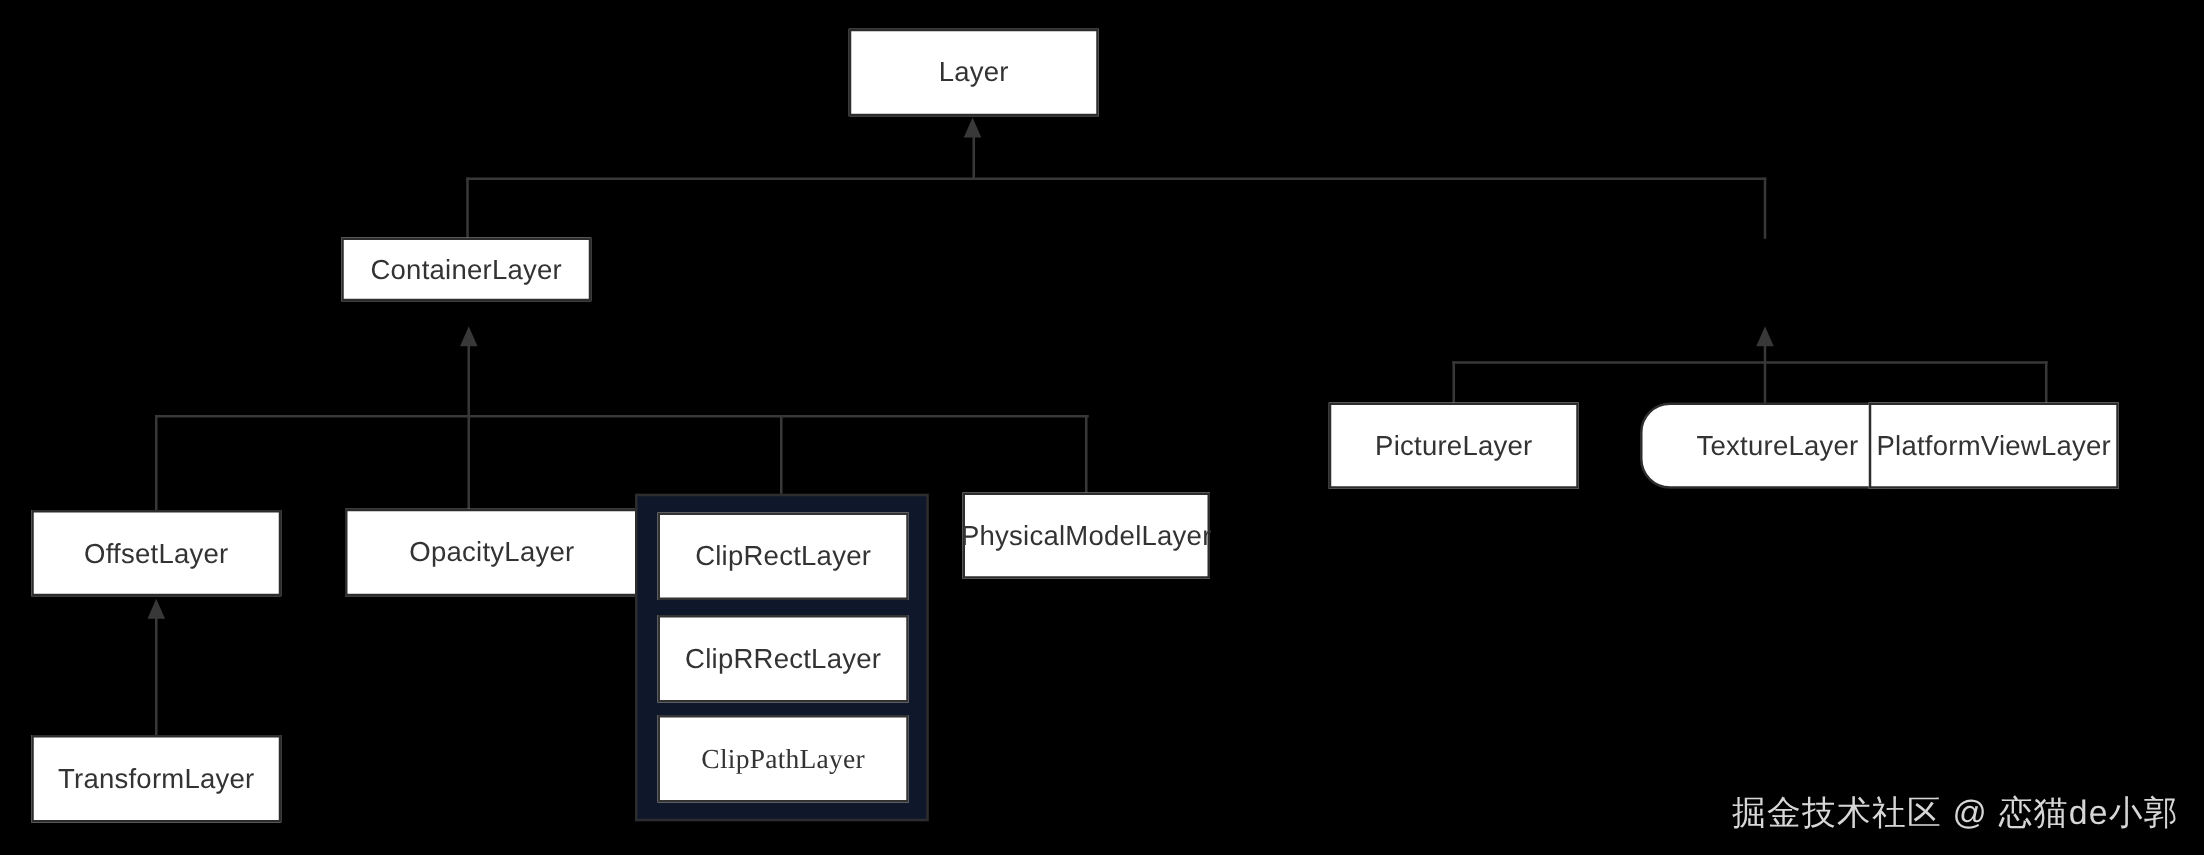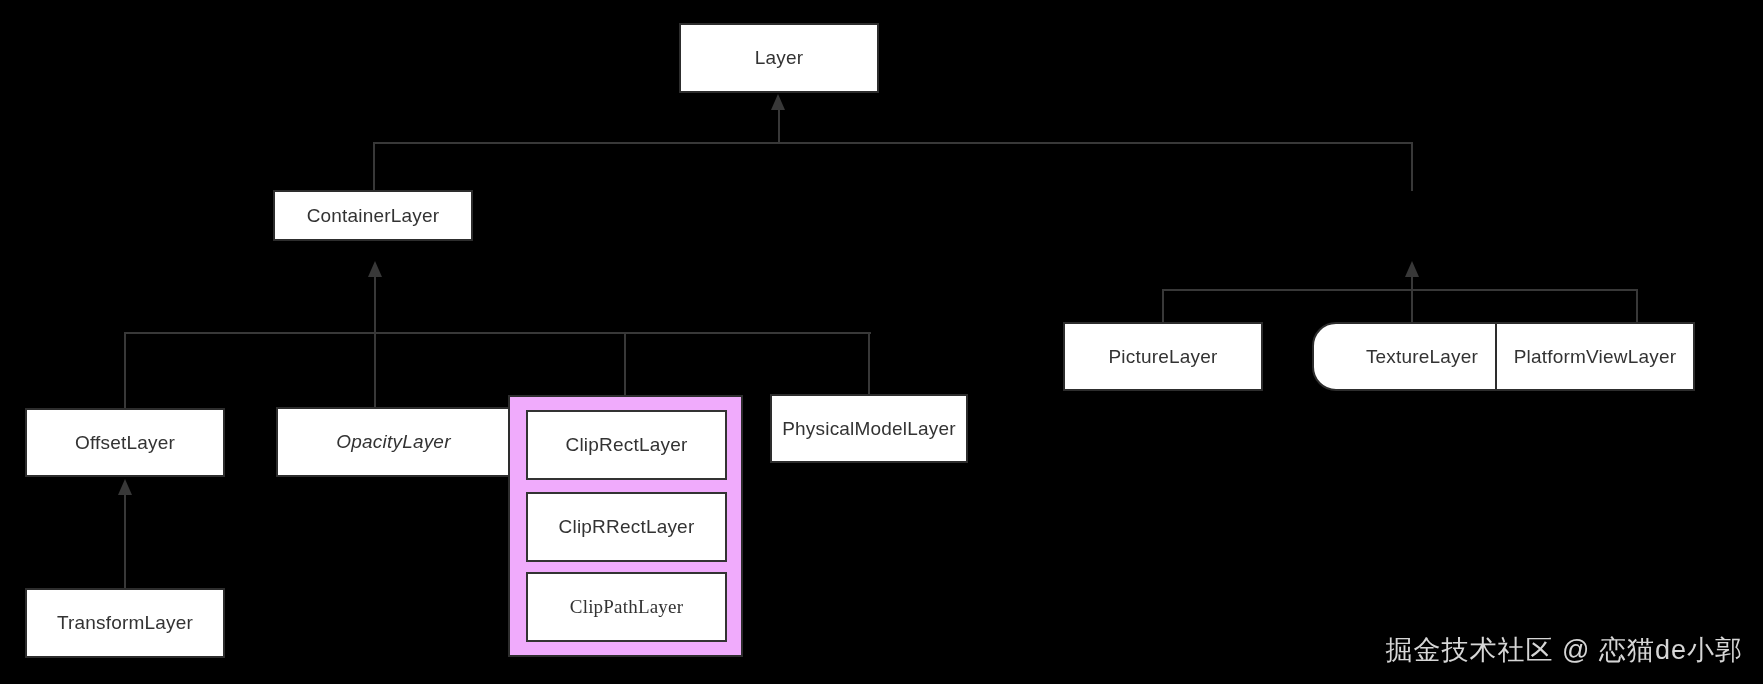--- a/index.html
+++ b/index.html
@@ -17,27 +17,27 @@
   }
   .node {
     position: absolute;
     background: #ffffff;
     border: 2px solid #2d2d2d;
     box-sizing: border-box;
     display: flex;
     align-items: center;
     justify-content: center;
     color: #333333;
-    font-size: 19px;
+    font-size: 22px;
     letter-spacing: 0.2px;
     white-space: nowrap;
   }
   .group {
     position: absolute;
-    background: #f0abfc;
+    background: #0f172a;
     border: 2px solid #2d2d2d;
     box-sizing: border-box;
   }
   .group .node {
     border: 2px solid #333333;
   }
   .hline, .vline {
     position: absolute;
     background: #383838;
   }
@@ -90,21 +90,21 @@
   <div class="vline" style="left:1411px; top:289px; height:34px;"></div>
   <div class="vline" style="left:1636px; top:289px; height:34px;"></div>
 
   <div class="node" style="left:679px; top:23px; width:200px; height:70px;">Layer</div>
 
   <div class="node" style="left:273px; top:190px; width:200px; height:51px;">ContainerLayer</div>
 
 
   <div class="node" style="left:25px; top:408px; width:200px; height:69px;">OffsetLayer</div>
 
-  <div class="node" style="left:276px; top:407px; width:235px; height:70px;font-style:italic;">OpacityLayer</div>
+  <div class="node" style="left:276px; top:407px; width:235px; height:70px;">OpacityLayer</div>
 
   <div class="group" style="left:508px; top:395px; width:235px; height:262px;">
     <div class="node" style="left:16px; top:13px; width:201px; height:70px;">ClipRectLayer</div>
     <div class="node" style="left:16px; top:95px; width:201px; height:70px;">ClipRRectLayer</div>
     <div class="node" style="left:16px; top:175px; width:201px; height:70px;font-family:Liberation Serif, serif;">ClipPathLayer</div>
   </div>
 
   <div class="node" style="left:770px; top:394px; width:198px; height:69px;">PhysicalModelLayer</div>
 
   <div class="node" style="left:25px; top:588px; width:200px; height:70px;">TransformLayer</div>

